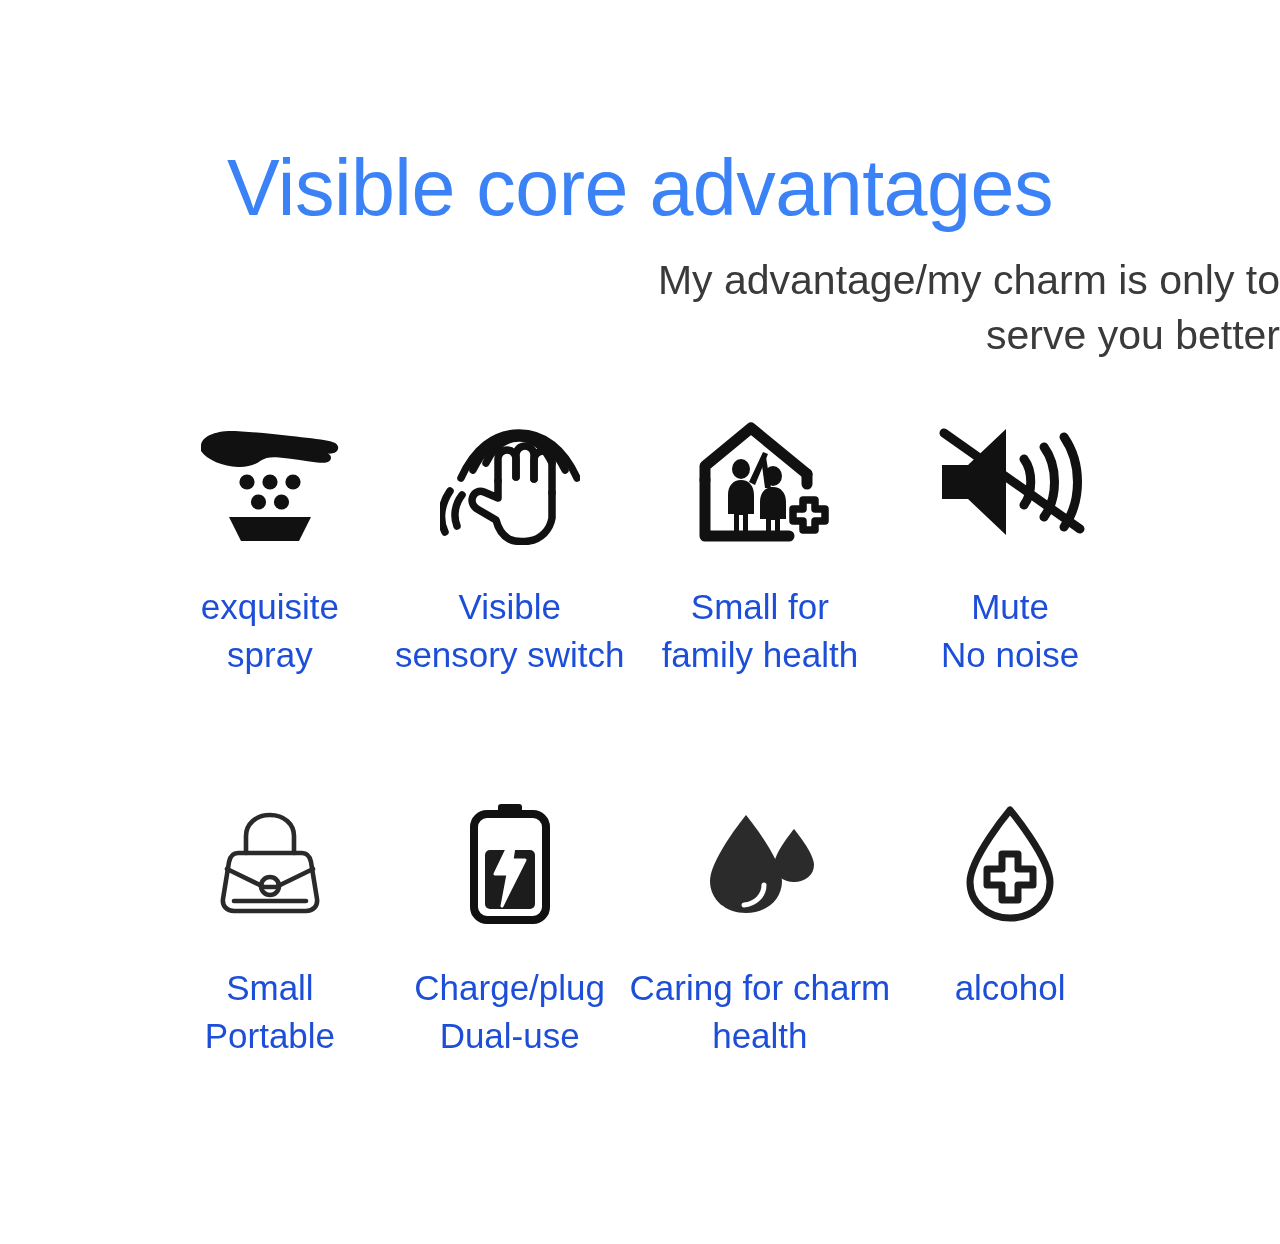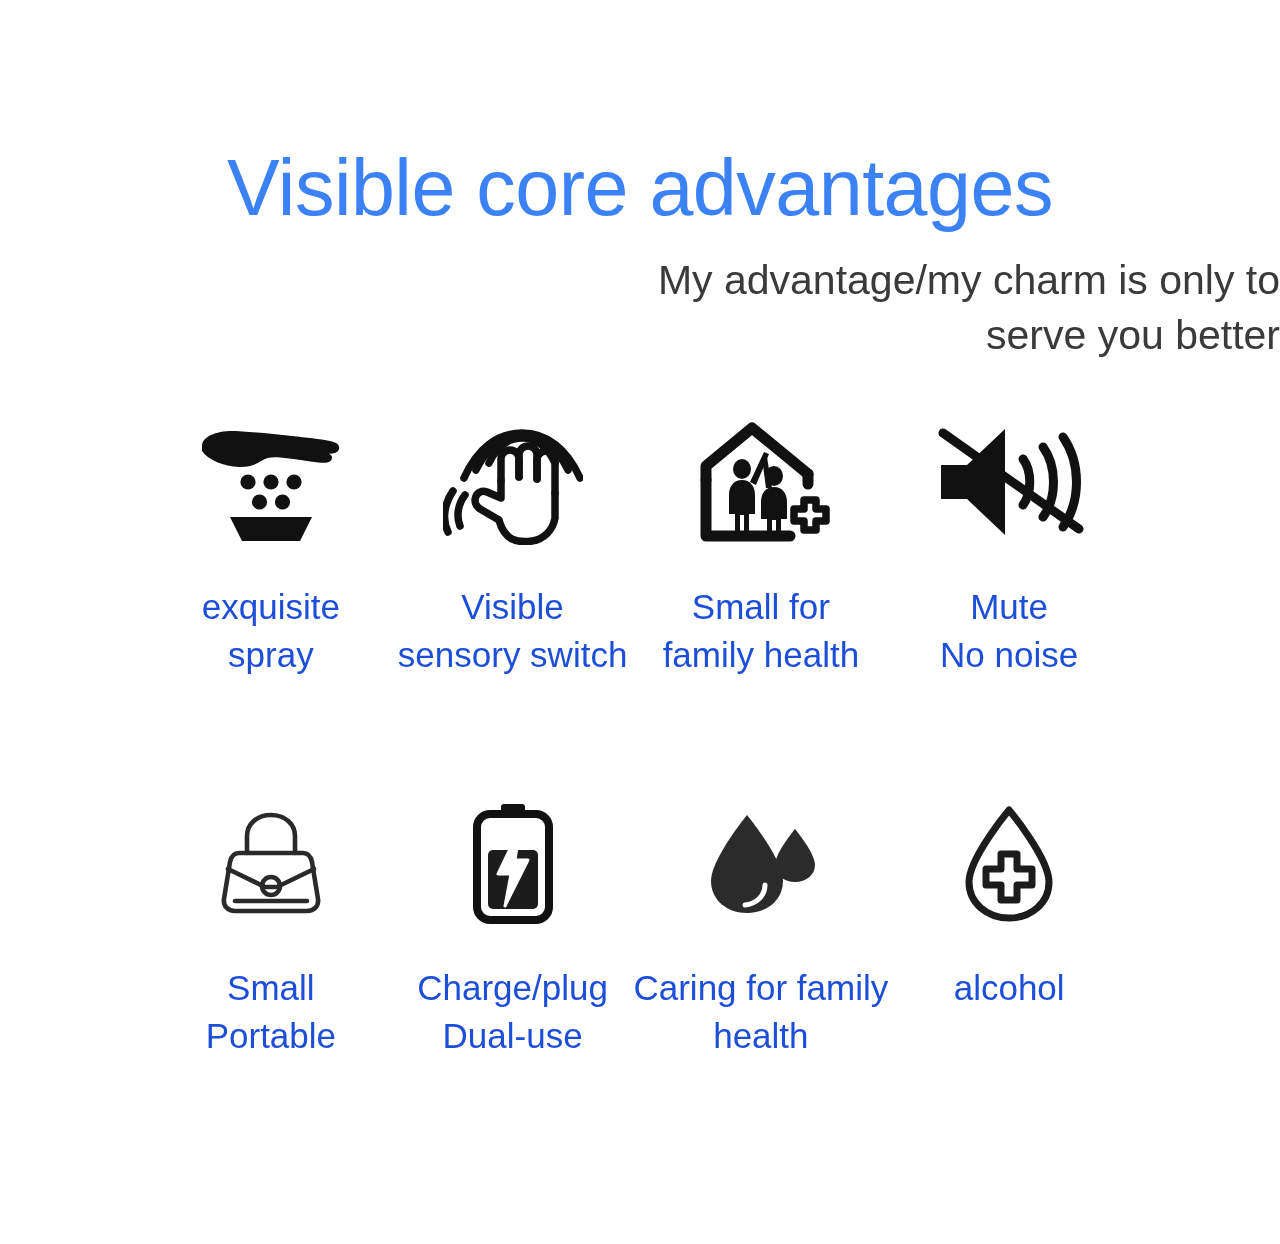--- a/index.html
+++ b/index.html
@@ -268,21 +268,21 @@
           <path d="M44 8 C44 8, 8 52, 8 74 C8 93, 24 106, 44 106 C64 106, 80 93, 80 74
                    C80 52, 44 8, 44 8 Z" fill="#2b2b2b"></path>
 
           <path d="M62 78 C62 89, 53 97, 42 98" fill="none" stroke="#ffffff" stroke-width="5" stroke-linecap="round"></path>
 
           <path d="M92 22 C92 22, 72 46, 72 58 C72 68, 81 75, 92 75 C103 75, 112 68, 112 58
                    C112 46, 92 22, 92 22 Z" fill="#2b2b2b"></path>
         </svg>
       </div>
       <div class="feature-label">
-        <span class="lbl-line">Caring for family</span>
+        <span class="lbl-line">Caring for charm</span>
         <span class="lbl-line">health</span>
       </div>
     </div>
 
     <div class="feature row2">
       <div class="feature-icon">
         <svg width="100" height="122" viewBox="0 0 100 122" fill="none" stroke="#1c1c1c" stroke-width="7" stroke-linecap="round" stroke-linejoin="round" aria-hidden="true">
 
           <path d="M50 8 C50 8, 10 56, 10 80 C10 101, 28 116, 50 116
                    C72 116, 90 101, 90 80 C90 56, 50 8, 50 8 Z"></path>

